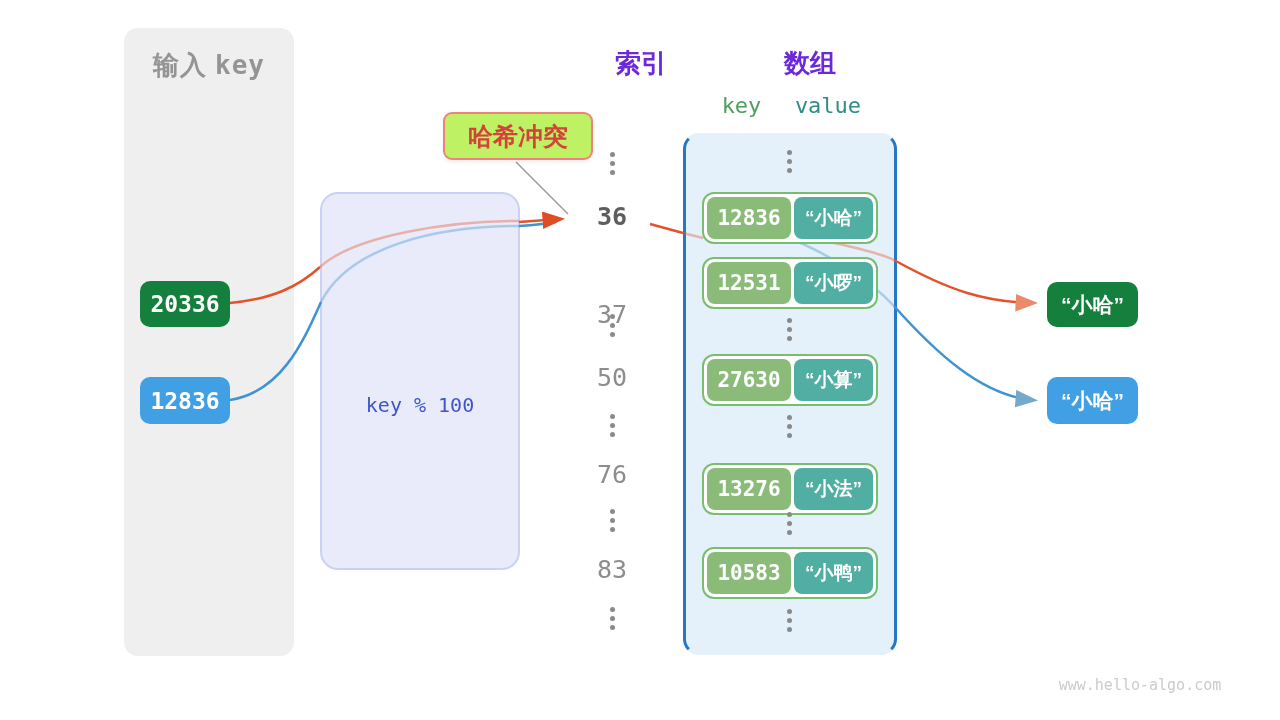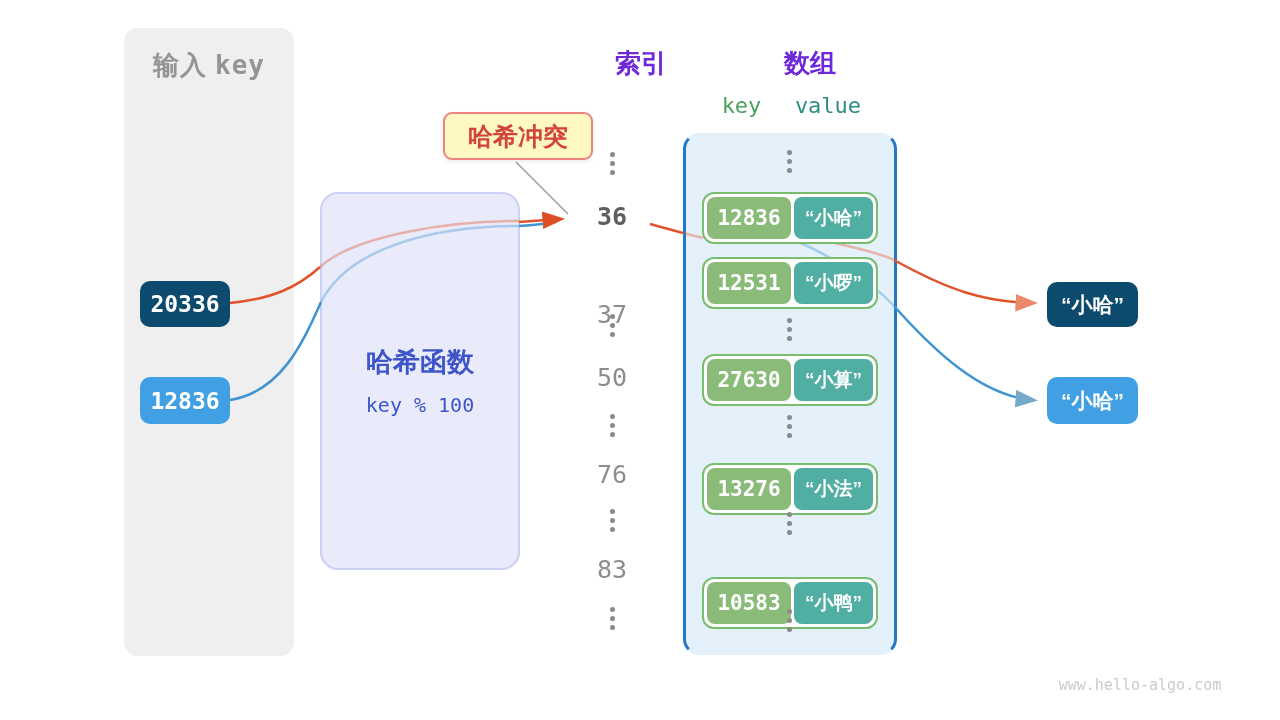--- a/index.html
+++ b/index.html
@@ -24,21 +24,21 @@
   }
   .panel-title .code { font-family:"DejaVu Sans Mono", monospace; font-weight:700; margin-left:8px; }
 
   
   .chip {
     position:absolute; z-index:2; display:flex; align-items:center; justify-content:center;
     color:#ffffff; border-radius:10px;
   }
   .chip.num { font-family:"DejaVu Sans Mono", monospace; font-weight:700; font-size:23px; }
   .chip.val { font-weight:700; font-size:21px; }
-  .chip-orange { background:#0c4a6e; }
+  .chip-orange { background:#15803d; }
   .chip-blue   { background:#41A0E4; }
   .key1 { left:140px; top:281px; width:90px; height:46px; }
   .key2 { left:140px; top:377px; width:90px; height:47px; }
   .out1 { left:1047px; top:282px; width:91px; height:45px; }
   .out2 { left:1047px; top:377px; width:91px; height:47px; }
 
   
   .hash-box {
     position:absolute; left:320px; top:192px; width:200px; height:378px;
     background:#E9EBFB; border:2px solid #CBD1F4; border-radius:18px; z-index:0;
@@ -48,21 +48,21 @@
     color:#3D55C9; font-weight:700; font-size:27px;
   }
   .hash-formula {
     position:absolute; left:0; right:0; top:199px; text-align:center;
     color:#3D55C9; font-size:20px; font-family:"DejaVu Sans Mono", monospace;
   }
 
   
   .collision {
     position:absolute; left:443px; top:112px; width:150px; height:48px; z-index:2;
-    background:#fef9c3; border:2px solid #EE837D; border-radius:9px;
+    background:#bef264; border:2px solid #EE837D; border-radius:9px;
     display:flex; align-items:center; justify-content:center;
     color:#D4423C; font-weight:700; font-size:25px;
     box-shadow:0 2px 4px rgba(0,0,0,0.08);
   }
 
   
   .col-header {
     position:absolute; top:46px; text-align:right;
     font-weight:700; font-size:26px; color:#6d28d9; z-index:2;
   }
@@ -97,21 +97,21 @@
     position:absolute; left:683px; top:133px; width:214px; height:522px; z-index:0;
     background:#E4F0FA; border:3px solid #2478C4;
     border-top-color:transparent; border-bottom-color:transparent;
     border-radius:16px;
   }
   .row {
     position:absolute; left:702px; width:176px; height:52px; z-index:2;
     background:#ffffff; border:2px solid #79BE6F; border-radius:12px;
     display:flex; gap:3px; padding:3px;
   }
-  .r1 { top:192px; } .r2 { top:257px; } .r3 { top:354px; } .r4 { top:463px; } .r5 { top:547px;margin-top:30px; }
+  .r1 { top:192px; } .r2 { top:257px; } .r3 { top:354px; } .r4 { top:463px; } .r5 { top:547px; }
   .cell {
     display:flex; align-items:center; justify-content:center;
     color:#ffffff; border-radius:8px; height:100%;
   }
   .cell-key {
     width:84px; background:#8ABB79;
     font-family:"DejaVu Sans Mono", monospace; font-size:21px; font-weight:700;
   }
   .cell-val { width:79px; background:#50AEA2; font-size:19px; font-weight:700; }
 
@@ -131,21 +131,20 @@
 </head>
 <body>
 
 <div class="canvas">
 
   <div class="panel input-panel">
     <div class="panel-title"><span>输入</span><span class="code">key</span></div>
   </div>
 
   <div class="hash-box">
-    <div class="hash-title">哈希函数</div>
     <div class="hash-formula">key % 100</div>
   </div>
 
   <svg class="overlay" width="1280" height="720" viewBox="0 0 1280 720">
     <defs>
       <marker id="mOrangeStrong" markerWidth="9" markerHeight="8" refX="7" refY="3.5" orient="auto">
         <path d="M0,0 L9,3.5 L0,7 Z" fill="#DE4E24"></path>
       </marker>
       <marker id="mOrangeSoft" markerWidth="9" markerHeight="8" refX="7" refY="3.5" orient="auto">
         <path d="M0,0 L9,3.5 L0,7 Z" fill="#EA8A6B"></path>

